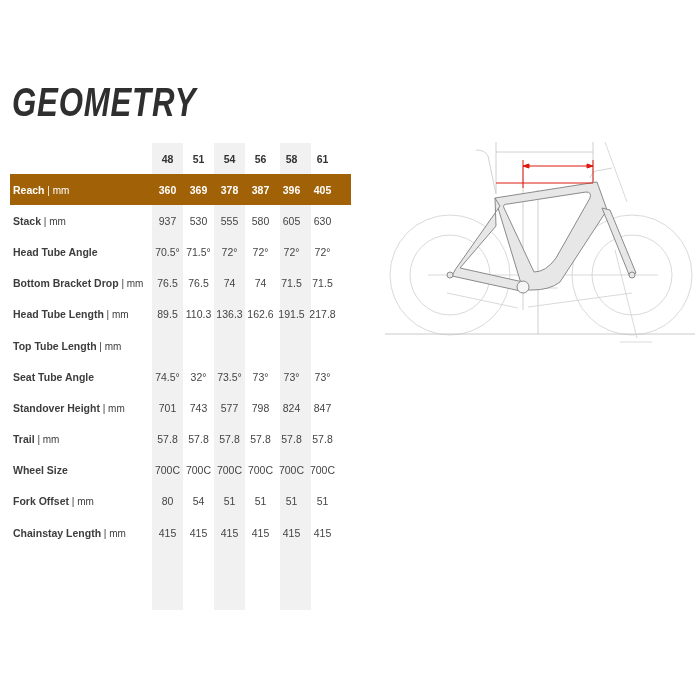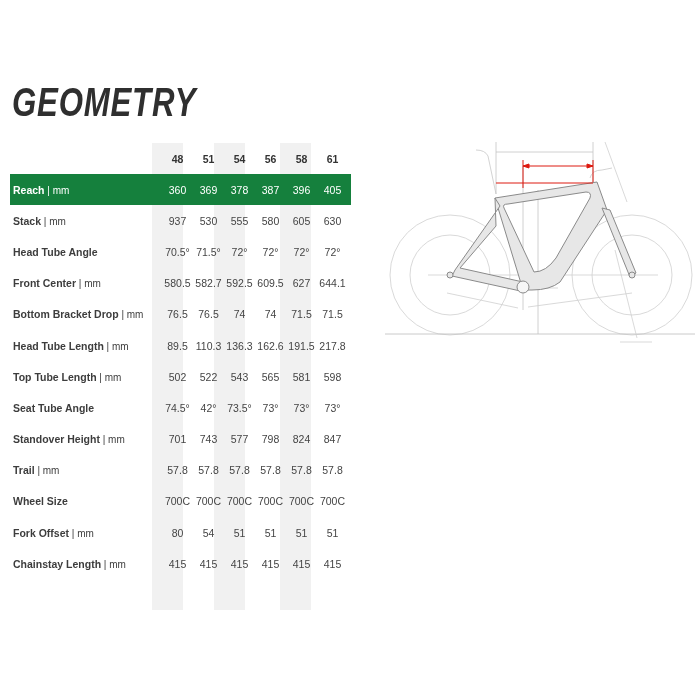--- a/index.html
+++ b/index.html
@@ -5,27 +5,27 @@
   html, body { margin:0; padding:0; background:#ffffff; }
   body { width:700px; height:700px; position:relative; overflow:hidden;
          font-family:"Liberation Sans", sans-serif; color:#3a3a3a; }
   .title { position:absolute; left:12px; top:80px; font-family:"Liberation Sans", sans-serif;
            font-weight:bold; font-style:italic; font-size:40px; letter-spacing:1px;
            color:#2f2f2f; transform:scaleX(0.78); transform-origin:left top; line-height:44px; }
   .shade { position:absolute; top:143px; height:467px; width:31px; background:#f1f1f1; }
   .table { position:absolute; left:10px; top:143px; width:341px; }
   .row { position:relative; height:31.2px; display:flex; align-items:center; }
   .row.header { height:31px; }
-  .row.highlight { background:#15803d; color:#ffffff; }
+  .row.highlight { background:#a16207; color:#ffffff; }
   .label { width:142px; padding-left:3px; font-size:10.5px; font-weight:bold; white-space:nowrap; color:#3d3d3d; }
   .row.highlight .label { color:#ffffff; }
   .unit { font-weight:normal; font-size:10px; }
-  .cells { display:flex; position:absolute; left:142px; top:0; height:100%; align-items:center;padding-left:10px; }
+  .cells { display:flex; position:absolute; left:142px; top:0; height:100%; align-items:center; }
   .cell { width:31px; text-align:center; font-size:10.5px; color:#444; position:relative; }
-  .row.highlight .cell { color:#ffffff; font-weight:normal; }
+  .row.highlight .cell { color:#ffffff; font-weight:bold; }
   .row.header .cell { font-weight:bold; color:#333; }
   .diagram { position:absolute; left:380px; top:130px; width:320px; height:220px; }
 </style>
 </head>
 <body>
 
 <div class="title">GEOMETRY</div>
 
 <div class="shade" style="left:152px;"></div>
 <div class="shade" style="left:214px;"></div>
@@ -71,31 +71,20 @@
         <div class="cells">
           <div class="cell">70.5°</div>
           <div class="cell">71.5°</div>
           <div class="cell">72°</div>
           <div class="cell">72°</div>
           <div class="cell">72°</div>
           <div class="cell">72°</div>
         </div>
       </div>
       <div class="row">
-        <div class="label"><span>Front Center</span><span class="unit"> | <span>mm</span></span></div>
-        <div class="cells">
-          <div class="cell">580.5</div>
-          <div class="cell">582.7</div>
-          <div class="cell">592.5</div>
-          <div class="cell">609.5</div>
-          <div class="cell">627</div>
-          <div class="cell">644.1</div>
-        </div>
-      </div>
-      <div class="row">
         <div class="label"><span>Bottom Bracket Drop</span><span class="unit"> | <span>mm</span></span></div>
         <div class="cells">
           <div class="cell">76.5</div>
           <div class="cell">76.5</div>
           <div class="cell">74</div>
           <div class="cell">74</div>
           <div class="cell">71.5</div>
           <div class="cell">71.5</div>
         </div>
       </div>
@@ -105,34 +94,26 @@
           <div class="cell">89.5</div>
           <div class="cell">110.3</div>
           <div class="cell">136.3</div>
           <div class="cell">162.6</div>
           <div class="cell">191.5</div>
           <div class="cell">217.8</div>
         </div>
       </div>
       <div class="row">
         <div class="label"><span>Top Tube Length</span><span class="unit"> | <span>mm</span></span></div>
-        <div class="cells">
-          <div class="cell">502</div>
-          <div class="cell">522</div>
-          <div class="cell">543</div>
-          <div class="cell">565</div>
-          <div class="cell">581</div>
-          <div class="cell">598</div>
-        </div>
       </div>
       <div class="row">
         <div class="label"><span>Seat Tube Angle</span></div>
         <div class="cells">
           <div class="cell">74.5°</div>
-          <div class="cell">42°</div>
+          <div class="cell">32°</div>
           <div class="cell">73.5°</div>
           <div class="cell">73°</div>
           <div class="cell">73°</div>
           <div class="cell">73°</div>
         </div>
       </div>
       <div class="row">
         <div class="label"><span>Standover Height</span><span class="unit"> | <span>mm</span></span></div>
         <div class="cells">
           <div class="cell">701</div>

